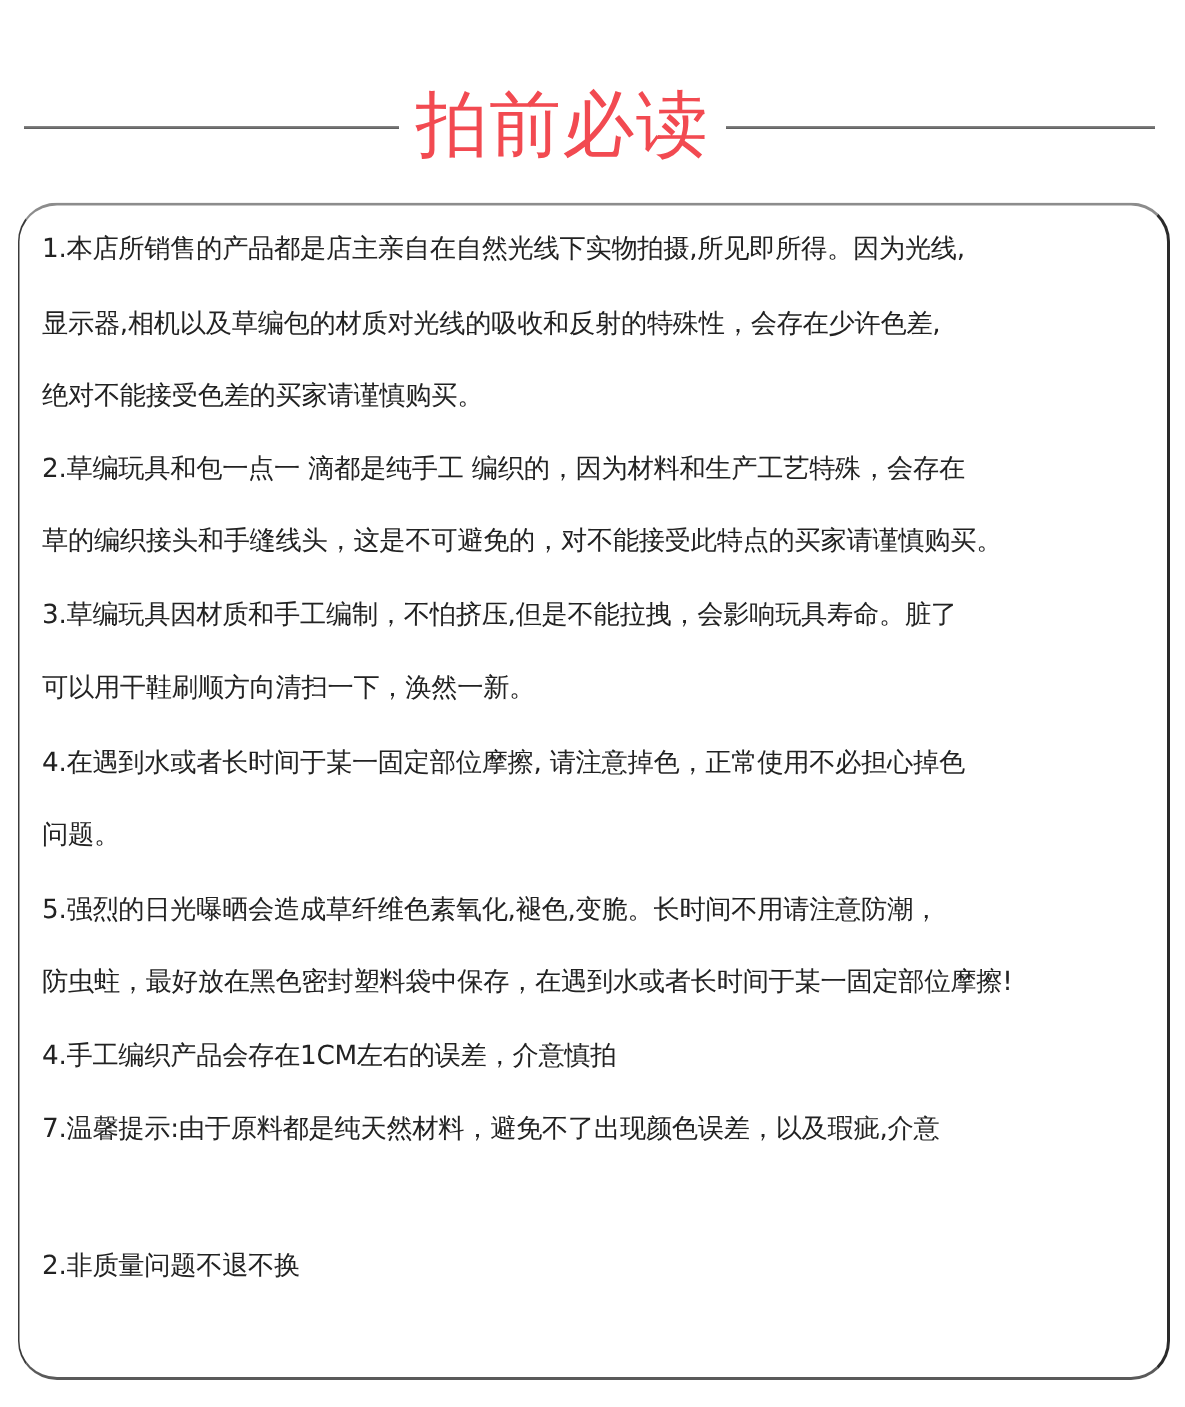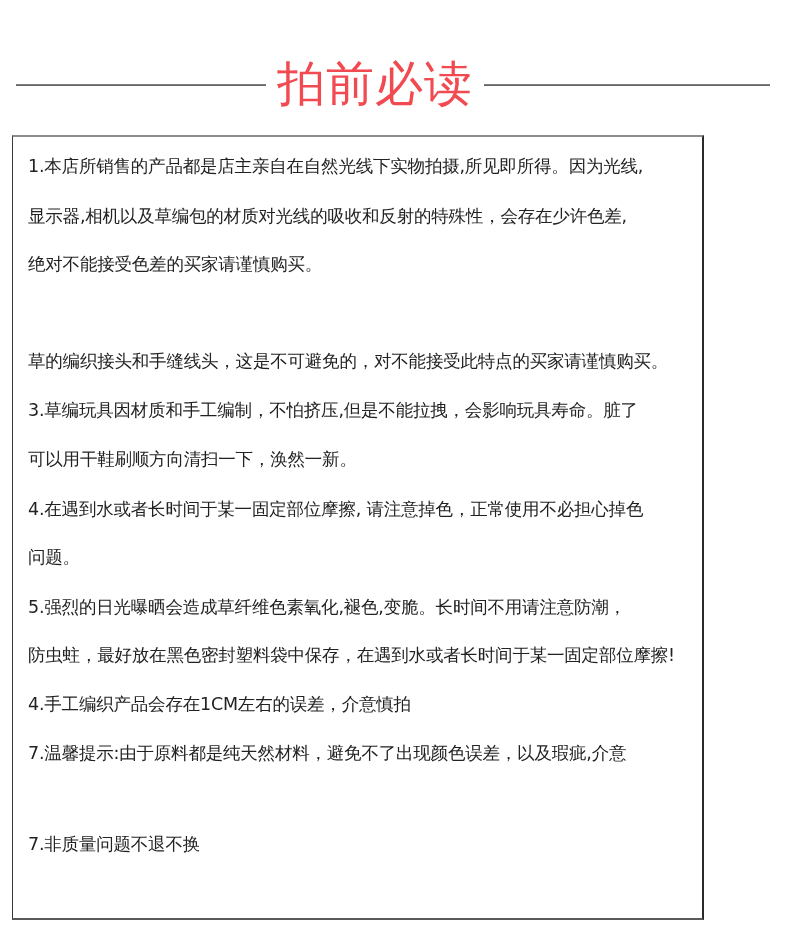--- a/index.html
+++ b/index.html
@@ -38,28 +38,29 @@
     font-size: 48px;
     line-height: 70px;
     color: #f24a51;
     letter-spacing: 1px;
     font-weight: normal;
   }
   .notice-box {
     position: absolute;
     left: 12px;
     top: 135px;
-    width: 692px;
+    width: 768px;
     height: 785px;
     border-left: 1px solid #3a3a3a;
     border-right: 2px solid #2a2a2a;
     border-top: 2px solid #8c8c8c;
     border-bottom: 2px solid #5a5a5a;
     box-sizing: border-box;
     background: #fff;
+    border-radius: 26px;
   }
   .notice-line {
     position: absolute;
     left: 15px;
     white-space: nowrap;
     font-size: 17.5px;
     line-height: 24px;
     color: #222222;
     letter-spacing: -0.2px;
   }
@@ -70,23 +71,24 @@
 <div class="title-row">
   <div class="title-line left"></div>
   <div class="title-text">拍前必读</div>
   <div class="title-line right"></div>
 </div>
 
 <div class="notice-box">
   <div class="notice-line" style="top:17px">1.本店所销售的产品都是店主亲自在自然光线下实物拍摄,所见即所得。因为光线,</div>
   <div class="notice-line" style="top:115px">绝对不能接受色差的买家请谨慎购买。</div>
   <div class="notice-line" style="top:67px">显示器,相机以及草编包的材质对光线的吸收和反射的特殊性，会存在少许色差,</div>
+  <div class="notice-line" style="top:164px">2.草编玩具和包一点一 滴都是纯手工 编织的，因为材料和生产工艺特殊，会存在</div>
   <div class="notice-line" style="top:212px">草的编织接头和手缝线头，这是不可避免的，对不能接受此特点的买家请谨慎购买。</div>
   <div class="notice-line" style="top:261px">3.草编玩具因材质和手工编制，不怕挤压,但是不能拉拽，会影响玩具寿命。脏了</div>
   <div class="notice-line" style="top:310px">可以用干鞋刷顺方向清扫一下，涣然一新。</div>
   <div class="notice-line" style="top:360px">4.在遇到水或者长时间于某一固定部位摩擦, 请注意掉色，正常使用不必担心掉色</div>
   <div class="notice-line" style="top:408px">问题。</div>
   <div class="notice-line" style="top:458px">5.强烈的日光曝晒会造成草纤维色素氧化,褪色,变脆。长时间不用请注意防潮，</div>
   <div class="notice-line" style="top:506px">防虫蛀，最好放在黑色密封塑料袋中保存，在遇到水或者长时间于某一固定部位摩擦!</div>
   <div class="notice-line" style="top:555px">4.手工编织产品会存在1CM左右的误差，介意慎拍</div>
   <div class="notice-line" style="top:604px">7.温馨提示:由于原料都是纯天然材料，避免不了出现颜色误差，以及瑕疵,介意</div>
-  <div class="notice-line" style="top:695px">7.非质量问题不退不换</div>
+  <div class="notice-line" style="top:695px">2.非质量问题不退不换</div>
 </div>
 
 </body></html>

